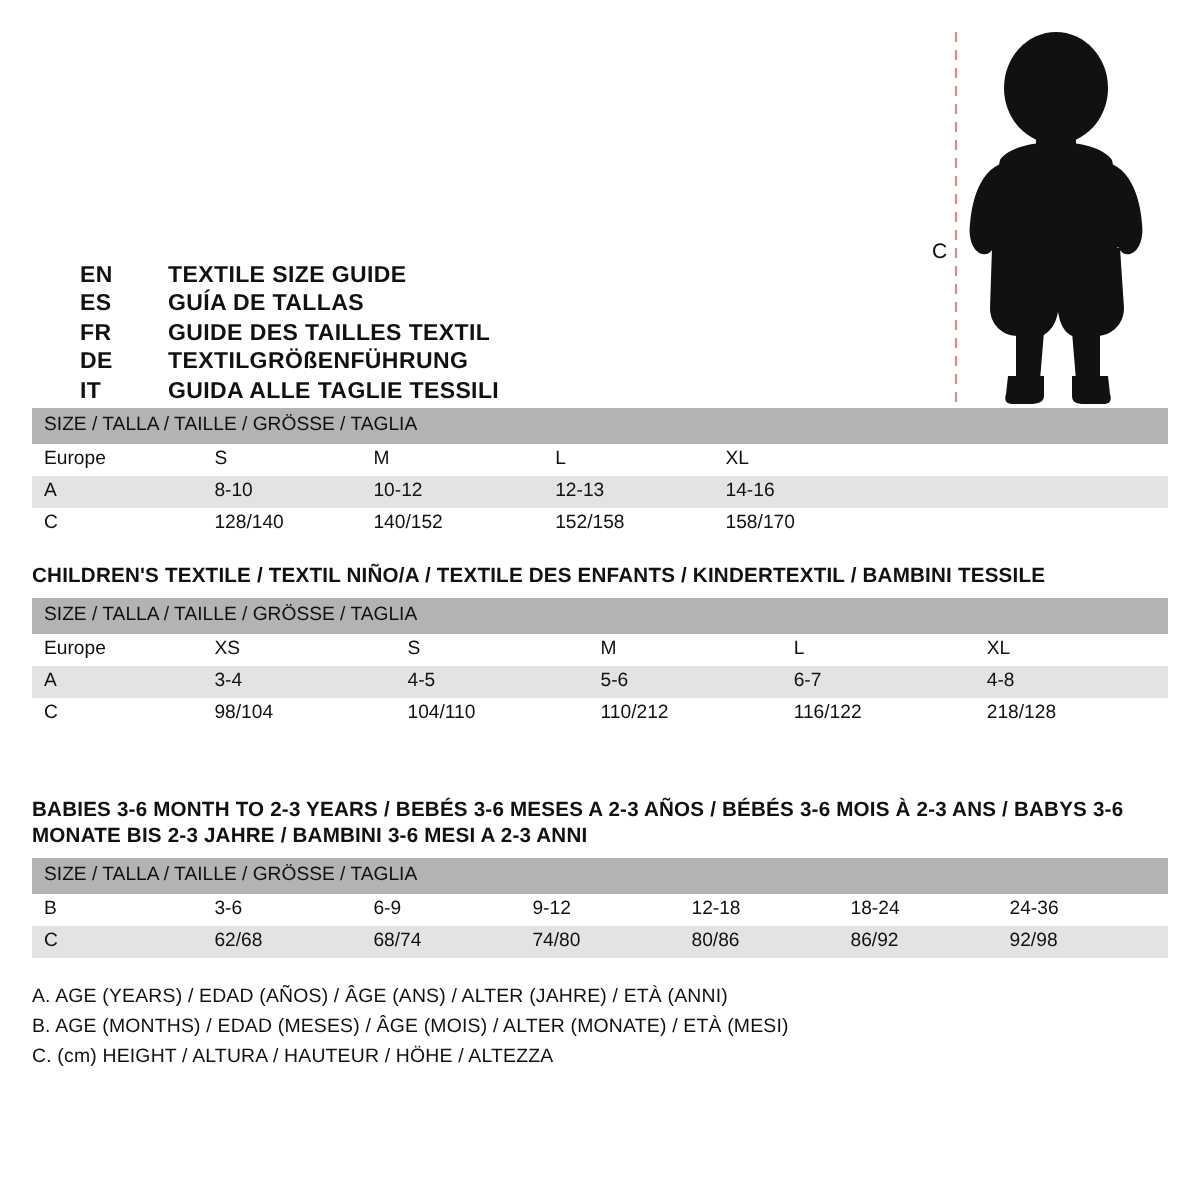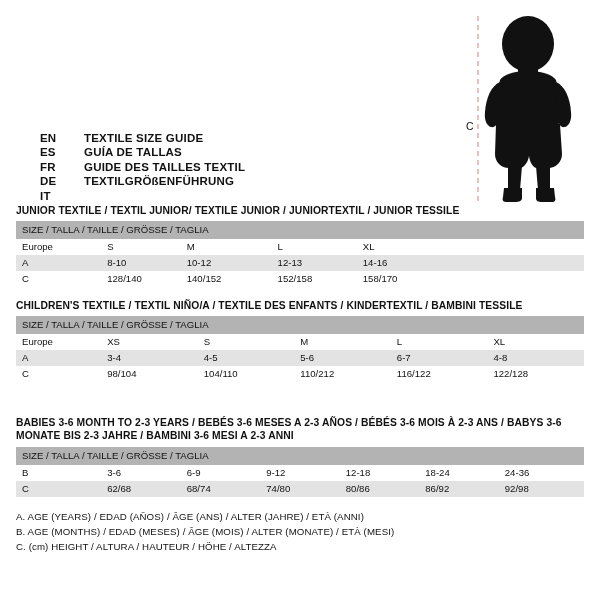--- a/index.html
+++ b/index.html
@@ -148,20 +148,21 @@
       <div class="lang-row">
         <span class="lang-code">FR</span>
         <span class="lang-text">GUIDE DES TAILLES TEXTIL</span>
       </div>
       <div class="lang-row">
         <span class="lang-code">DE</span>
         <span class="lang-text">TEXTILGRÖßENFÜHRUNG</span>
       </div>
       <div class="lang-row">
         <span class="lang-code">IT</span>
+        <span class="lang-text">GUIDA ALLE TAGLIE TESSILI</span>
       </div>
     </div>
 
     <div class="figure-block">
       <svg class="figure-svg" width="160" height="190" viewBox="0 0 160 190">
 
         <line x1="18" y1="2" x2="18" y2="188" stroke="#d98a8a" stroke-width="1.1" stroke-dasharray="5,4"></line>
 
         <ellipse cx="68" cy="30" rx="26" ry="28" fill="#111111"></ellipse>
 
@@ -188,21 +189,20 @@
 
         <path d="M44 174 L62 174 L62 184 C62 187, 59 188, 55 188 L46 188 C43 188, 42 186, 43 183 Z" fill="#111111"></path>
 
         <path d="M76 174 L94 174 L95 183 C96 186, 95 188, 92 188 L82 188 C78 188, 76 187, 76 184 Z" fill="#111111"></path>
       </svg>
       <span class="c-label">C</span>
     </div>
   </div>
 
   <div>
-    <div class="section-title">JUNIOR TEXTILE / TEXTIL JUNIOR/ TEXTILE JUNIOR / JUNIORTEXTIL / JUNIOR TESSILE</div>
     <table class="size-table">
       <colgroup>
         <col style="width:15%">
           <col style="width:14%">
           <col style="width:16%">
           <col style="width:15%">
           <col style="width:17%">
           <col style="width:23%">
       </colgroup>
       <tbody>
@@ -267,21 +267,21 @@
           <td>5-6</td>
           <td>6-7</td>
           <td>4-8</td>
         </tr>
         <tr class="plain">
           <td>C</td>
           <td>98/104</td>
           <td>104/110</td>
           <td>110/212</td>
           <td>116/122</td>
-          <td>122/128</td>
+          <td>218/128</td>
         </tr>
       </tbody>
     </table>
   </div>
 
   <div>
     <div class="section-title multiline">BABIES 3-6 MONTH TO 2-3 YEARS / BEBÉS 3-6 MESES A 2-3 AÑOS / BÉBÉS 3-6 MOIS À 2-3 ANS / BABYS 3-6 MONATE BIS 2-3 JAHRE / BAMBINI 3-6 MESI A 2-3 ANNI</div>
     <table class="size-table">
       <colgroup>
         <col style="width:15%">

